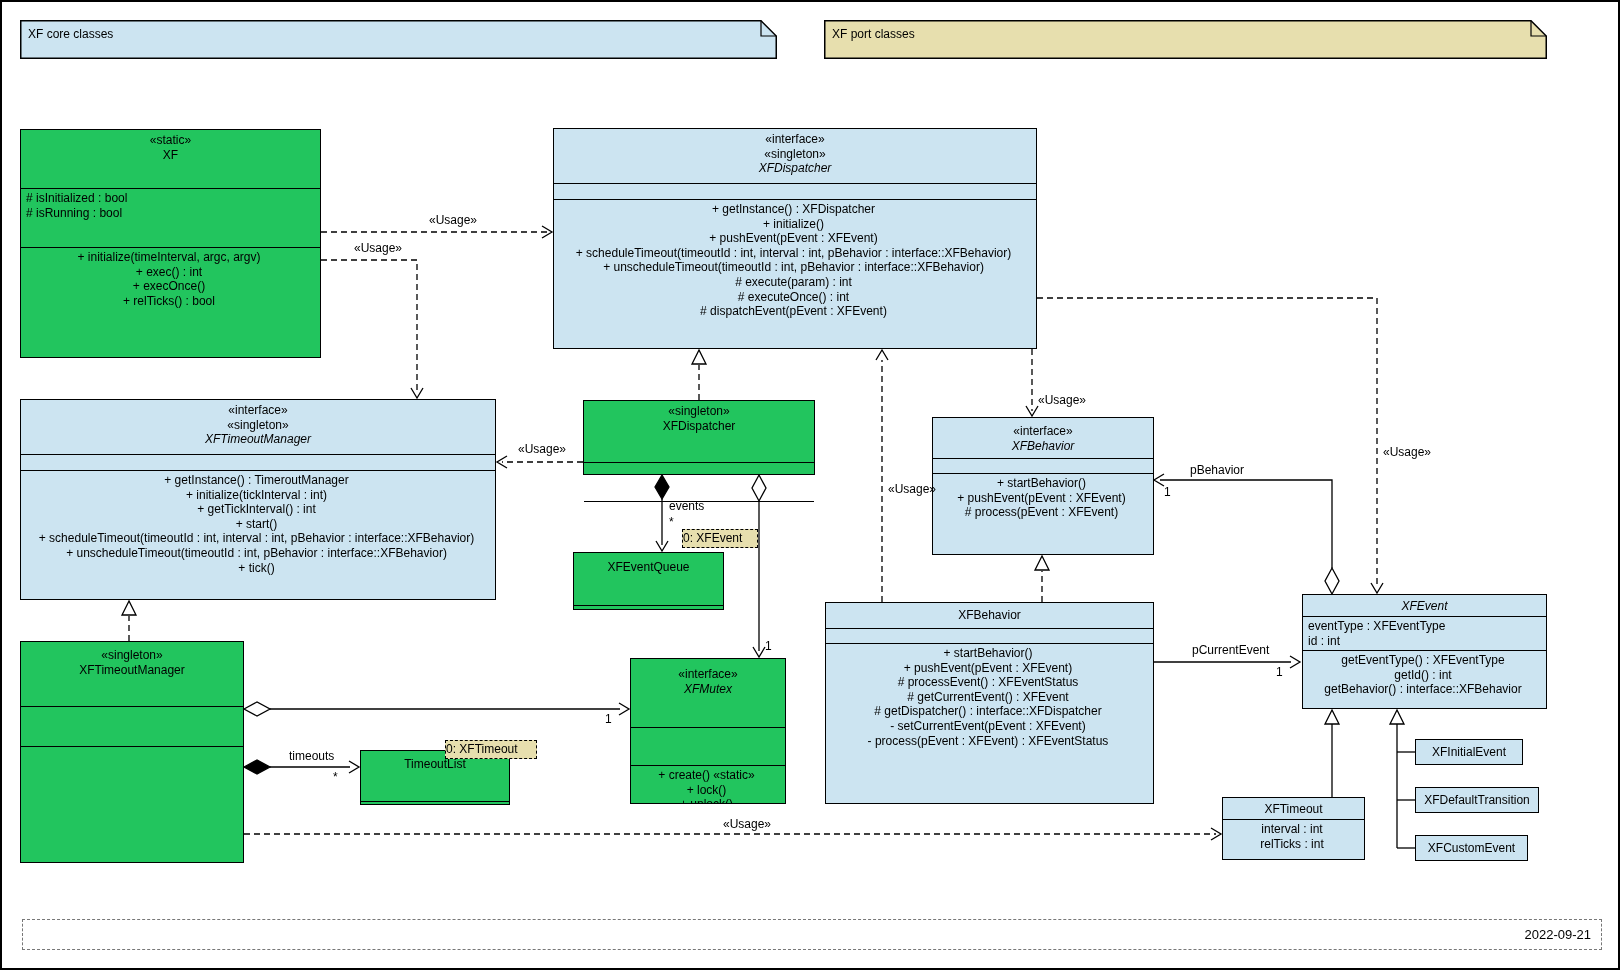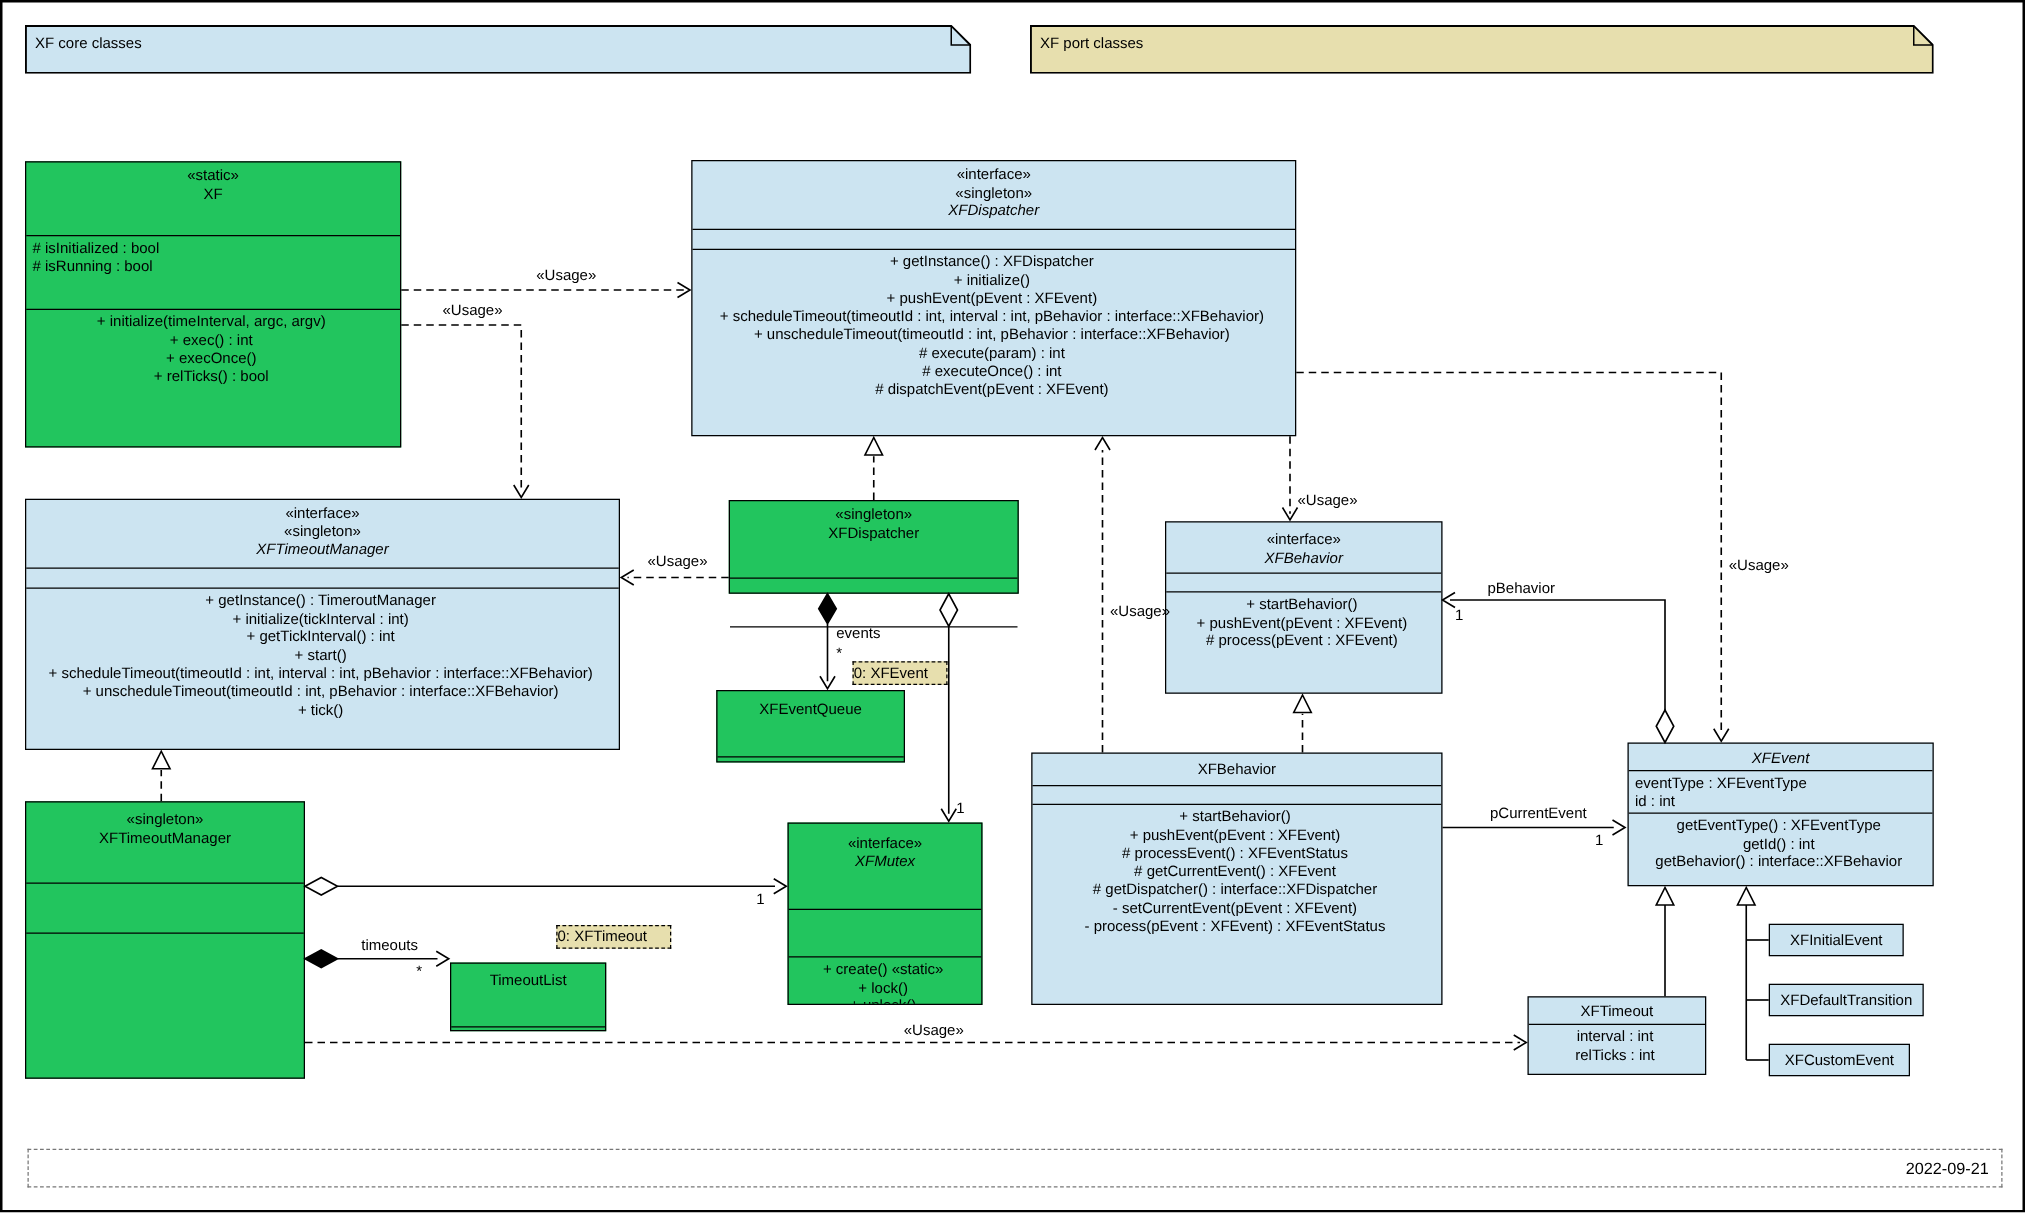--- a/index.html
+++ b/index.html
@@ -190,21 +190,21 @@
 
   <div class="cls tan" style="left:18px;top:639px;width:224px;height:222px">
     <div class="hd" style="height:40px;padding-top:6px">
       <div>«singleton»</div>
       <div>XFTimeoutManager</div>
     </div>
     <div class="sec" style="height:16px"></div>
     <div class="sec grow"></div>
   </div>
 
-  <div class="cls tan" style="left:358px;top:768px;width:125px;height:55px">
+  <div class="cls tan" style="left:358px;top:748px;width:150px;height:55px">
     <div class="hd" style="height:26px;padding-top:6px">
       <div>TimeoutList</div>
     </div>
     <div class="sec grow"></div>
   </div>
 
   <div class="cls blue" style="left:1220px;top:795px;width:143px;height:63px">
     <div class="hd" style="height:21px;padding-top:4px">
       <div>XFTimeout</div>
     </div>

